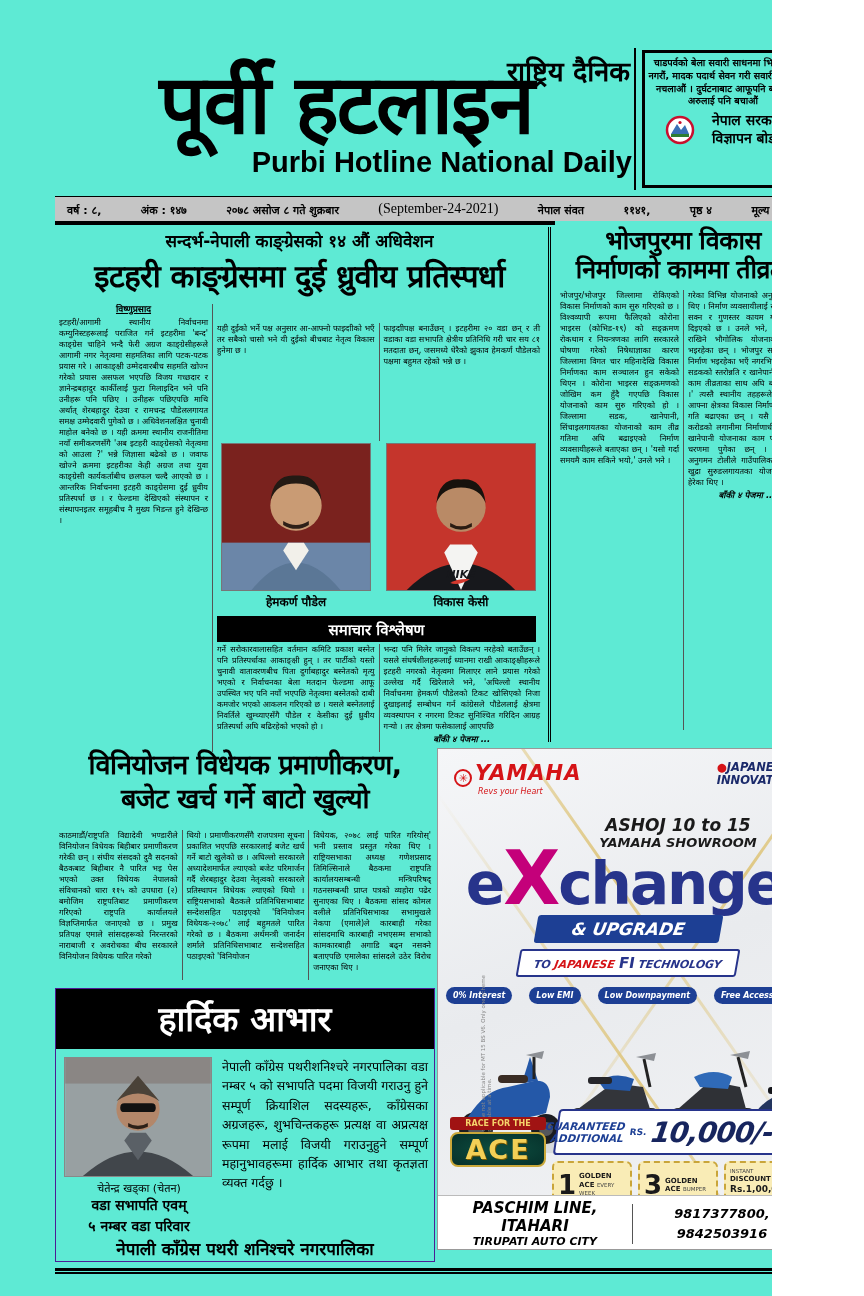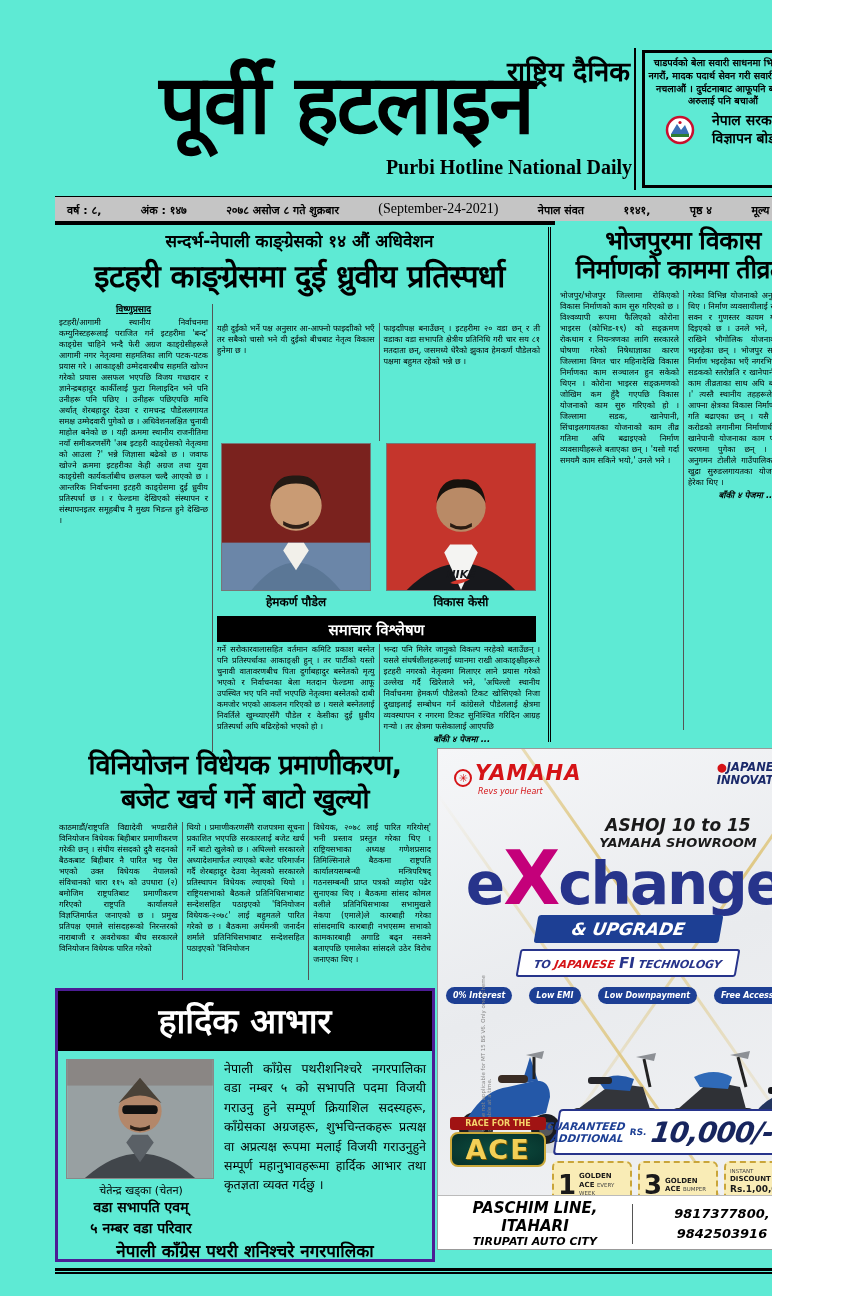--- a/index.html
+++ b/index.html
@@ -2,21 +2,21 @@
 <html><head>
 <meta charset="utf-8">
 <style>
   * { margin:0; padding:0; box-sizing:border-box; }
   html,body { width:864px; height:1296px; background:#ffffff; font-family:"DejaVu Sans",sans-serif; color:#000; }
   #page { position:relative; width:772px; height:1296px; background:#5eead4; overflow:hidden; }
 
   
   .tagline { position:absolute; left:300px; top:52px; width:330px; text-align:right; font-size:27px; font-weight:bold; }
   .title { position:absolute; left:60px; top:64px; width:572px; text-align:center; font-size:82px; font-weight:900; letter-spacing:-2px; line-height:1.0; }
-  .subtitle { position:absolute; left:220px; top:156px; width:412px; text-align:right; font-family:Liberation Serif, serif; font-weight:bold; font-size:20px; }
+  .subtitle { position:absolute; left:220px; top:146px; width:412px; text-align:right; font-family:Liberation Sans, sans-serif; font-weight:bold; font-size:29px; }
   .mast-divider { position:absolute; left:634px; top:48px; width:2px; height:142px; background:#000; }
 
   .psa-box { position:absolute; left:642px; top:50px; width:162px; height:138px; border:3px solid #000; padding:4px 2px 2px 2px; text-align:center; }
   .psa-lines { font-size:9.5px; font-weight:bold; line-height:1.35; }
   .psa-org { display:flex; align-items:center; justify-content:center; gap:17px; margin-top:4px; }
   .psa-org-text { font-size:14px; font-weight:900; line-height:1.25; text-align:left; }
   .emblem { width:30px; height:30px; flex:0 0 30px; }
 
   
   .datebar { position:absolute; left:55px; top:196px; width:755px; height:25px; background:#c5c5c5; border-top:1px solid #000; display:flex; align-items:center; justify-content:space-between; padding:0 12px; font-size:11px; font-weight:bold; }
@@ -47,24 +47,24 @@
   
   .rart { position:absolute; left:556px; top:227px; width:254px; height:515px; }
   .headline2 { text-align:center; font-size:25px; font-weight:900; line-height:1.15; letter-spacing:-0.5px; }
   .rart-cols { display:flex; margin-top:5px; height:440px; }
   .rart-cols .ncol { width:127px; }
 
   
   .budget { position:absolute; left:55px; top:748px; width:380px; height:238px; }
   .headline3 { text-align:center; font-size:27px; font-weight:900; line-height:1.25; letter-spacing:-0.5px; }
   .budget-cols { display:flex; margin-top:6px; height:158px; }
-  .budget-cols .ncol { width:127px; }
-
-  
-  .thanks { position:absolute; left:55px; top:988px; width:380px; height:274px; border:3px solid #4c1d95; }
+  .budget-cols .ncol { width:127px;margin-top:8px; }
+
+  
+  .thanks { position:absolute; left:55px; top:988px; width:380px; height:274px; border:1px solid #4c1d95; }
   .thanks-head { background:#000; color:#fff; text-align:center; font-size:34px; font-weight:900; padding:6px 0 8px 0; }
   .thanks-body { display:flex; padding:8px 6px 0 8px; gap:8px; }
   .thanks-left { width:150px; flex:0 0 150px; }
   .thanks-left svg { display:block; width:148px; height:120px; border:1px solid #888; }
   .t-cap { text-align:center; font-size:11px; margin-top:3px; }
   .t-role { text-align:center; font-size:14px; font-weight:900; line-height:1.5; }
   .thanks-text { flex:1; font-size:12.5px; line-height:1.55; text-align:justify; }
   .thanks-footer { text-align:center; font-size:17px; font-weight:900; margin-top:0px; }
   .bottomrule { position:absolute; left:55px; top:1268px; width:755px; height:6px; border-top:3px solid #000; border-bottom:2px solid #000; }
 

